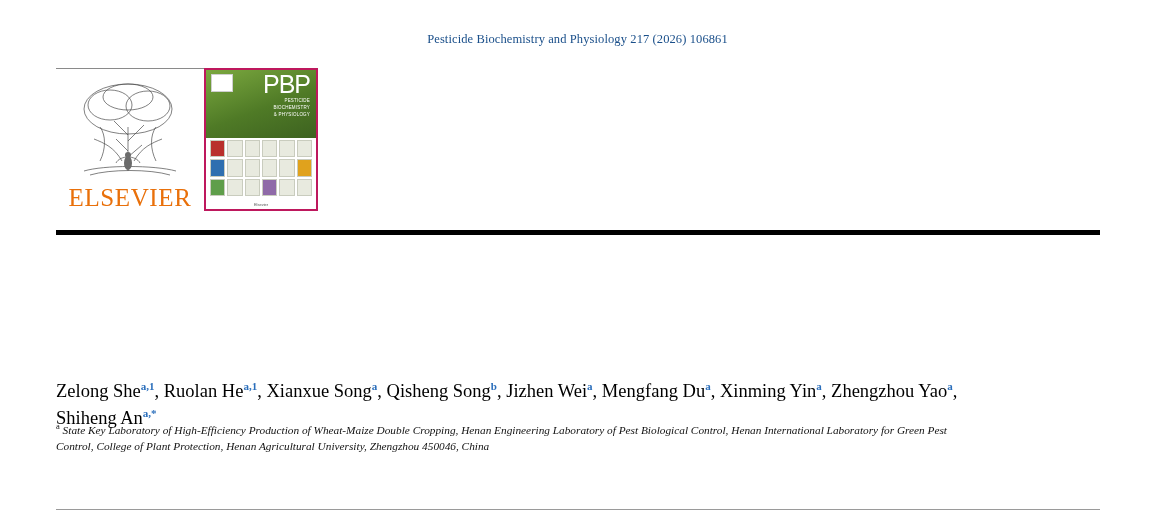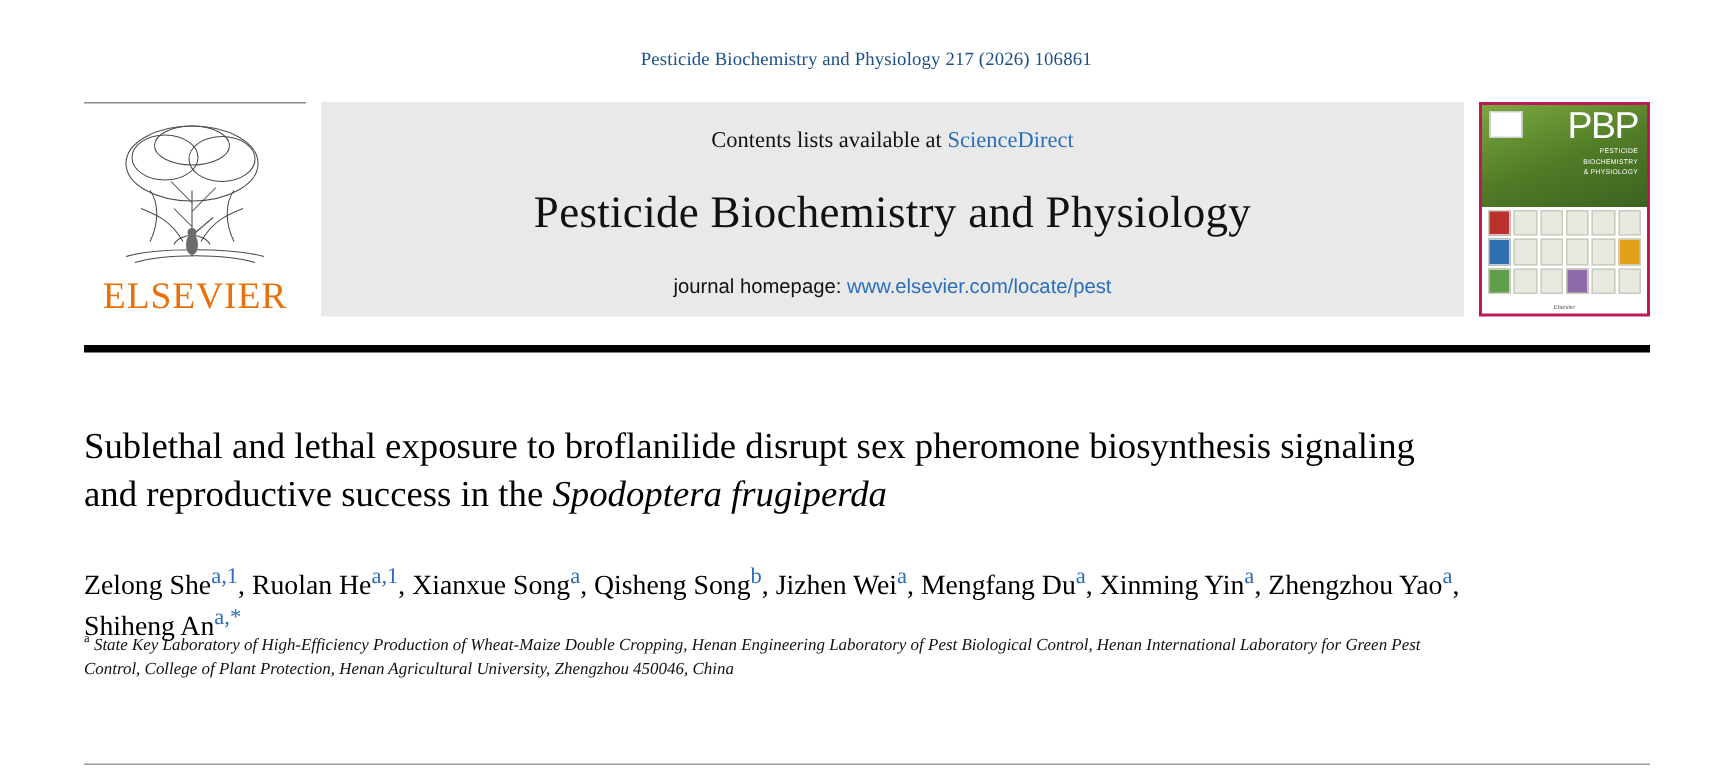--- a/index.html
+++ b/index.html
@@ -209,24 +209,25 @@
     position: absolute;
     top: 378px;
     left: 56px;
     width: 940px;
     font-family: "Liberation Serif", serif;
     font-size: 18.5px;
     line-height: 1.45;
     color: #000;
   }
   .authors sup {
-    font-size: 15px;
+    font-size: 11px;
     color: #2a6ebb;
     vertical-align: super;
     line-height: 0;
+    font-weight: bold;
   }
 
   
   .affils {
     position: absolute;
     top: 422px;
     left: 56px;
     width: 900px;
     font-family: "Liberation Serif", serif;
     font-style: italic;
@@ -282,29 +283,20 @@
           <path d="M46 88 C50 80, 66 80, 70 88"></path>
         </g>
         <g fill="#6b6b6b">
           <ellipse cx="58" cy="88" rx="4" ry="7"></ellipse>
           <circle cx="58" cy="80" r="3"></circle>
         </g>
       </svg>
       <div class="elsevier-word">ELSEVIER</div>
     </div>
 
-    <div class="journal-box">
-      <div class="contents-line">
-        <span>Contents lists available at </span><a href="#">ScienceDirect</a>
-      </div>
-      <div class="journal-title">Pesticide Biochemistry and Physiology</div>
-      <div class="homepage-line">
-        <span>journal homepage: </span><a href="#">www.elsevier.com/locate/pest</a>
-      </div>
-    </div>
 
     <div class="cover">
       <div class="cover-top"></div>
       <div class="cover-elsevier-mark"></div>
       <div class="cover-pbp">PBP</div>
       <div class="cover-sub">
         <div>PESTICIDE</div>
         <div>BIOCHEMISTRY</div>
         <div>&amp; PHYSIOLOGY</div>
       </div>
@@ -328,23 +320,20 @@
         <div class="cover-cell"></div>
         <div class="cover-cell"></div>
       </div>
       <div class="cover-bottom">Elsevier</div>
     </div>
 
   </div>
 
   <div class="thick-rule"></div>
 
-  <div class="article-title">
-    <span>Sublethal and lethal exposure to broflanilide disrupt sex pheromone biosynthesis signaling and reproductive success in the </span><span class="ital">Spodoptera frugiperda</span>
-  </div>
 
   <div class="authors">
     <span><span>Zelong She</span><sup>a,1</sup><span>, </span></span>
     <span><span>Ruolan He</span><sup>a,1</sup><span>, </span></span>
     <span><span>Xianxue Song</span><sup>a</sup><span>, </span></span>
     <span><span>Qisheng Song</span><sup>b</sup><span>, </span></span>
     <span><span>Jizhen Wei</span><sup>a</sup><span>, </span></span>
     <span><span>Mengfang Du</span><sup>a</sup><span>, </span></span>
     <span><span>Xinming Yin</span><sup>a</sup><span>, </span></span>
     <span><span>Zhengzhou Yao</span><sup>a</sup><span>, </span></span>

